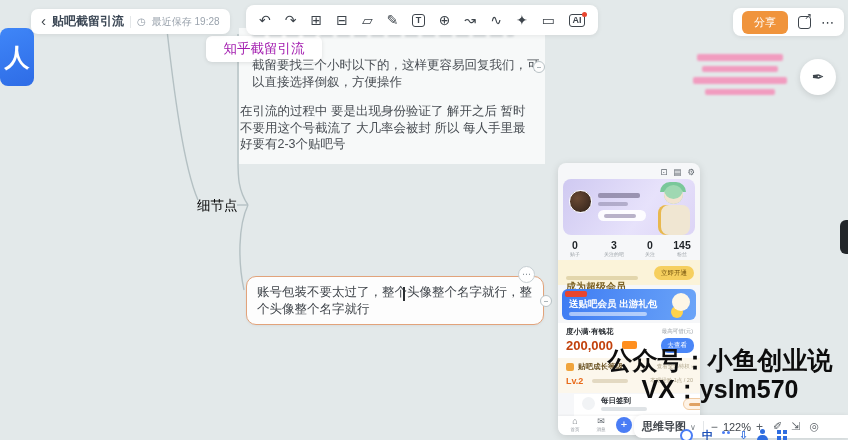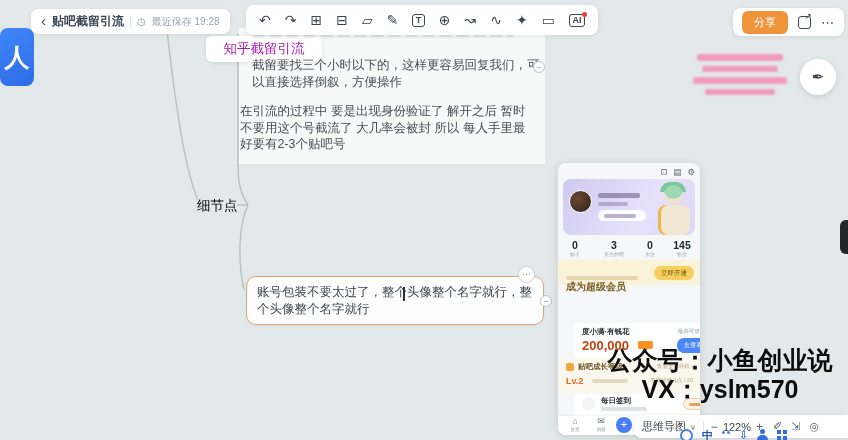--- a/index.html
+++ b/index.html
@@ -113,21 +113,21 @@
   .ph-member-btn { position:absolute; right:6px; top:6px; background:#f6cf5e; color:#6e4e0a; font-size:6.5px;
                    border:none; border-radius:7px; padding:2.5px 7px; }
   .ph-banner { position:absolute; left:4px; top:126px; width:134px; height:31px; border-radius:6px;
                background:linear-gradient(100deg,#3e7cf3,#6ba4f8); overflow:hidden; }
   .ph-banner-tag { position:absolute; left:3px; top:2px; width:22px; height:6px; background:#e8452f; border-radius:2px; }
   .ph-banner-t { position:absolute; left:7px; top:9px; font-size:9.5px; font-weight:bold; color:#fff; }
   .ph-banner-sub { position:absolute; left:7px; top:23px; width:78px; height:3.5px;
                    background:rgba(255,255,255,.55); border-radius:2px; }
   .ph-banner-cat { position:absolute; right:6px; top:4px; width:18px; height:18px; border-radius:50%;
                    background:#fdf6e6; box-shadow:-4px 10px 0 -3px #ffd34d; }
-  .ph-loan { position:absolute; left:16px; top:160px; width:142px; height:35px; background:#fff; }
+  .ph-loan { position:absolute; left:0; top:160px; width:142px; height:35px; background:#fff; }
   .ph-loan-n { position:absolute; left:8px; top:4px; font-size:7.5px; font-weight:bold; color:#2a2e33; }
   .ph-loan-note { position:absolute; right:7px; top:5px; font-size:5.5px; color:#9aa0a6; }
   .ph-loan-a { position:absolute; left:8px; top:15px; font-size:13px; font-weight:bold; color:#c2410c; }
   .ph-loan-badge { position:absolute; left:64px; top:18px; width:15px; height:8px; background:#ff8f1f; border-radius:2px; }
   .ph-loan-btn { position:absolute; right:6px; top:15px; background:#4a86f7; color:#fff; font-size:6.5px;
                  border:none; border-radius:7px; padding:3px 7px; }
   .ph-level { position:absolute; left:0; top:195px; width:142px; height:35px; background:#fcf7ec; }
   .ph-level-ic { position:absolute; left:8px; top:5px; width:8px; height:8px; background:#f0a43c; border-radius:2px; }
   .ph-level-t { position:absolute; left:20px; top:4px; font-size:7.5px; font-weight:bold; color:#6d5526; }
   .ph-level-more { position:absolute; right:7px; top:5px; font-size:5.5px; color:#b3a98f; }
@@ -154,21 +154,21 @@
   
   .black-wm { position:absolute; left:585px; top:345px; width:270px; text-align:center; z-index:6;
               color:#0d0d0d; font-weight:bold; }
   .black-wm .l1 { font-size:25px; line-height:30px; }
   .black-wm .l2 { font-size:25px; line-height:29px; }
 
   
   .bottom-bar { position:absolute; left:634px; top:415px; width:214px; height:23px; background:#fff;
                 border-radius:8px 0 0 8px; box-shadow:0 1px 5px rgba(0,0,0,.1); display:flex;
                 align-items:center; padding:0 8px; z-index:8; }
-  .bb-mode { font-size:11px; color:#40454b; }
+  .bb-mode { font-size:11px; color:#40454b;font-weight:bold; }
   .bb-chev { font-size:8px; color:#7a8087; margin:2px 0 0 4px; }
   .bb-div { width:1px; height:12px; background:#e3e6e8; margin:0 7px; }
   .bb-zoom { font-size:11px; color:#40454b; display:flex; align-items:center; gap:5px; }
   .bb-btn { font-size:12px; color:#5a6066; cursor:pointer; line-height:1; }
   .bb-icons { display:flex; gap:9px; margin-left:10px; font-size:11px; color:#5a6066; }
 
   .taskbar { position:absolute; left:680px; top:429px; height:16px; display:flex; align-items:flex-start;
              gap:9px; z-index:9; }
   .tb-ring { width:13px; height:13px; border-radius:50%; border:2px solid #4a7df5; background:#fff; }
   .tb-ime { font-size:11px; font-weight:bold; color:#1b4fb8; line-height:13px; }
@@ -294,20 +294,26 @@
       <div>
           <div class="ph-stat-v">145</div>
           <div class="ph-stat-l">粉丝</div>
         </div>
     </div>
     <div class="ph-member">
       <span class="ph-member-t">成为超级会员</span>
       <span class="ph-member-sub"></span>
       <button class="ph-member-btn">立即开通</button>
     </div>
+    <div class="ph-banner">
+      <span class="ph-banner-tag"></span>
+      <span class="ph-banner-t">送贴吧会员 出游礼包</span>
+      <span class="ph-banner-sub"></span>
+      <span class="ph-banner-cat"></span>
+    </div>
     <div class="ph-loan">
       <span class="ph-loan-n">度小满·有钱花</span>
       <span class="ph-loan-note">最高可借(元)</span>
       <span class="ph-loan-a">200,000</span>
       <span class="ph-loan-badge"></span>
       <button class="ph-loan-btn">去查看</button>
     </div>
     <div class="ph-level">
       <span class="ph-level-ic"></span>
       <span class="ph-level-t">贴吧成长等级</span>

